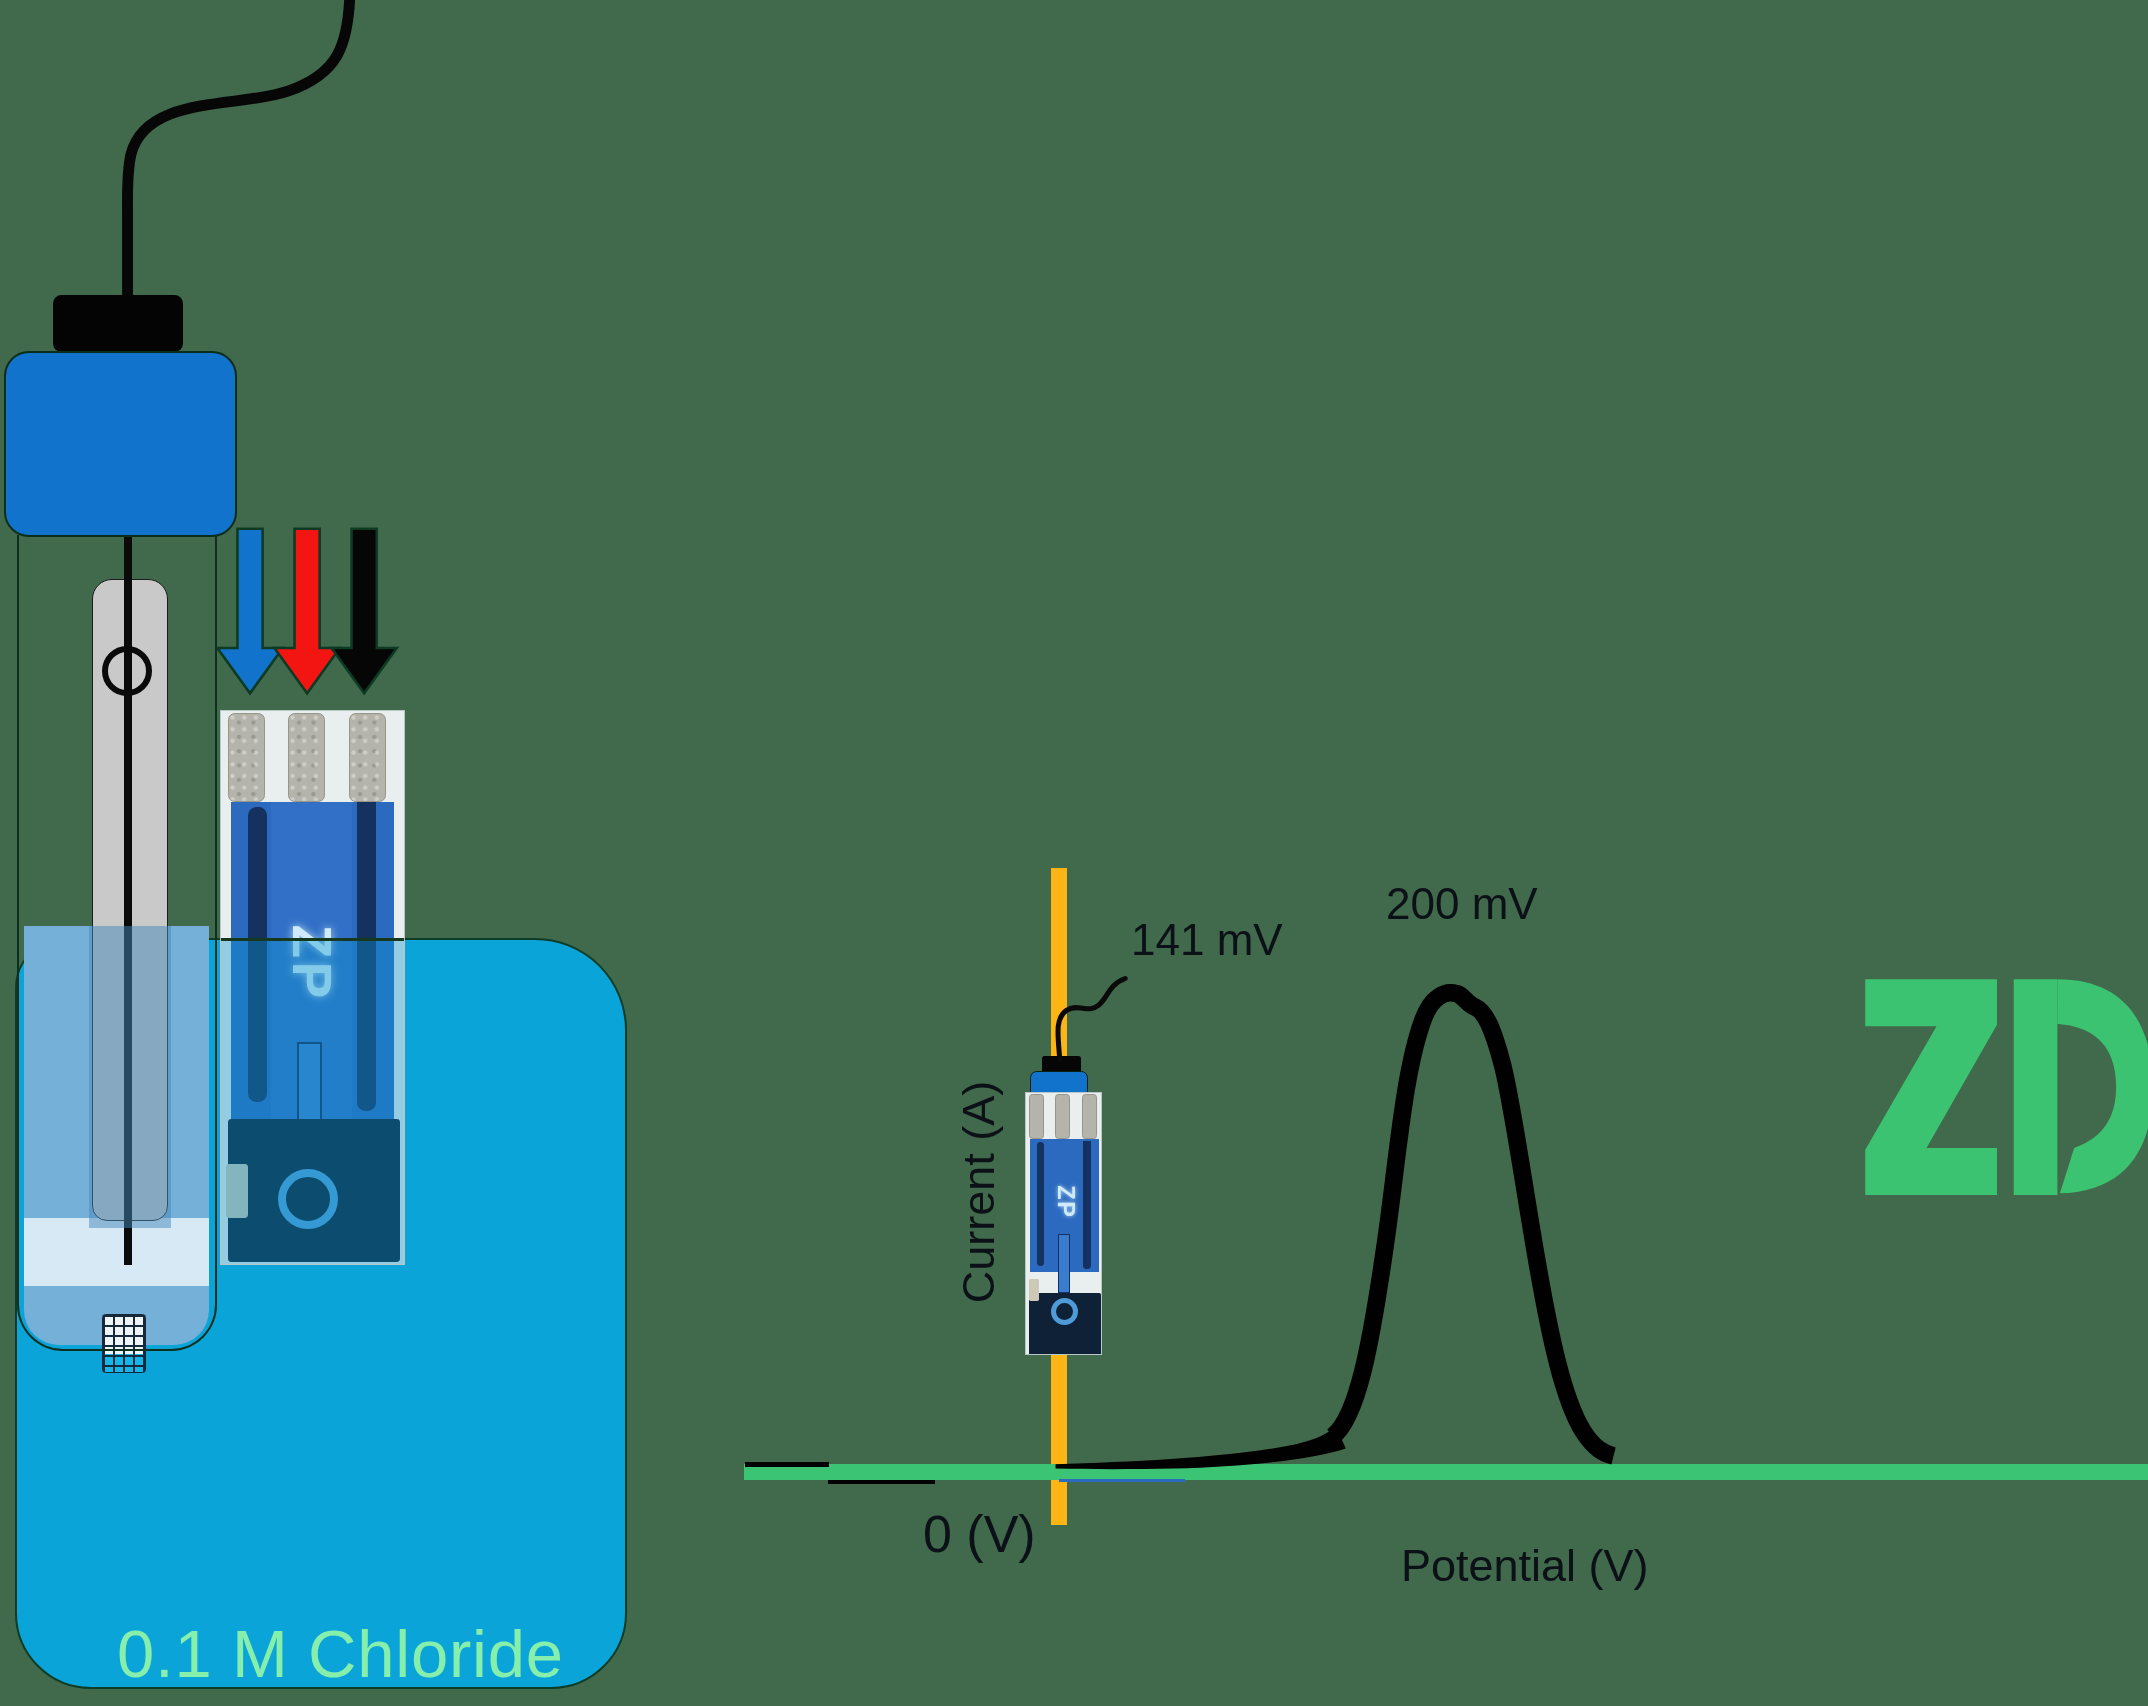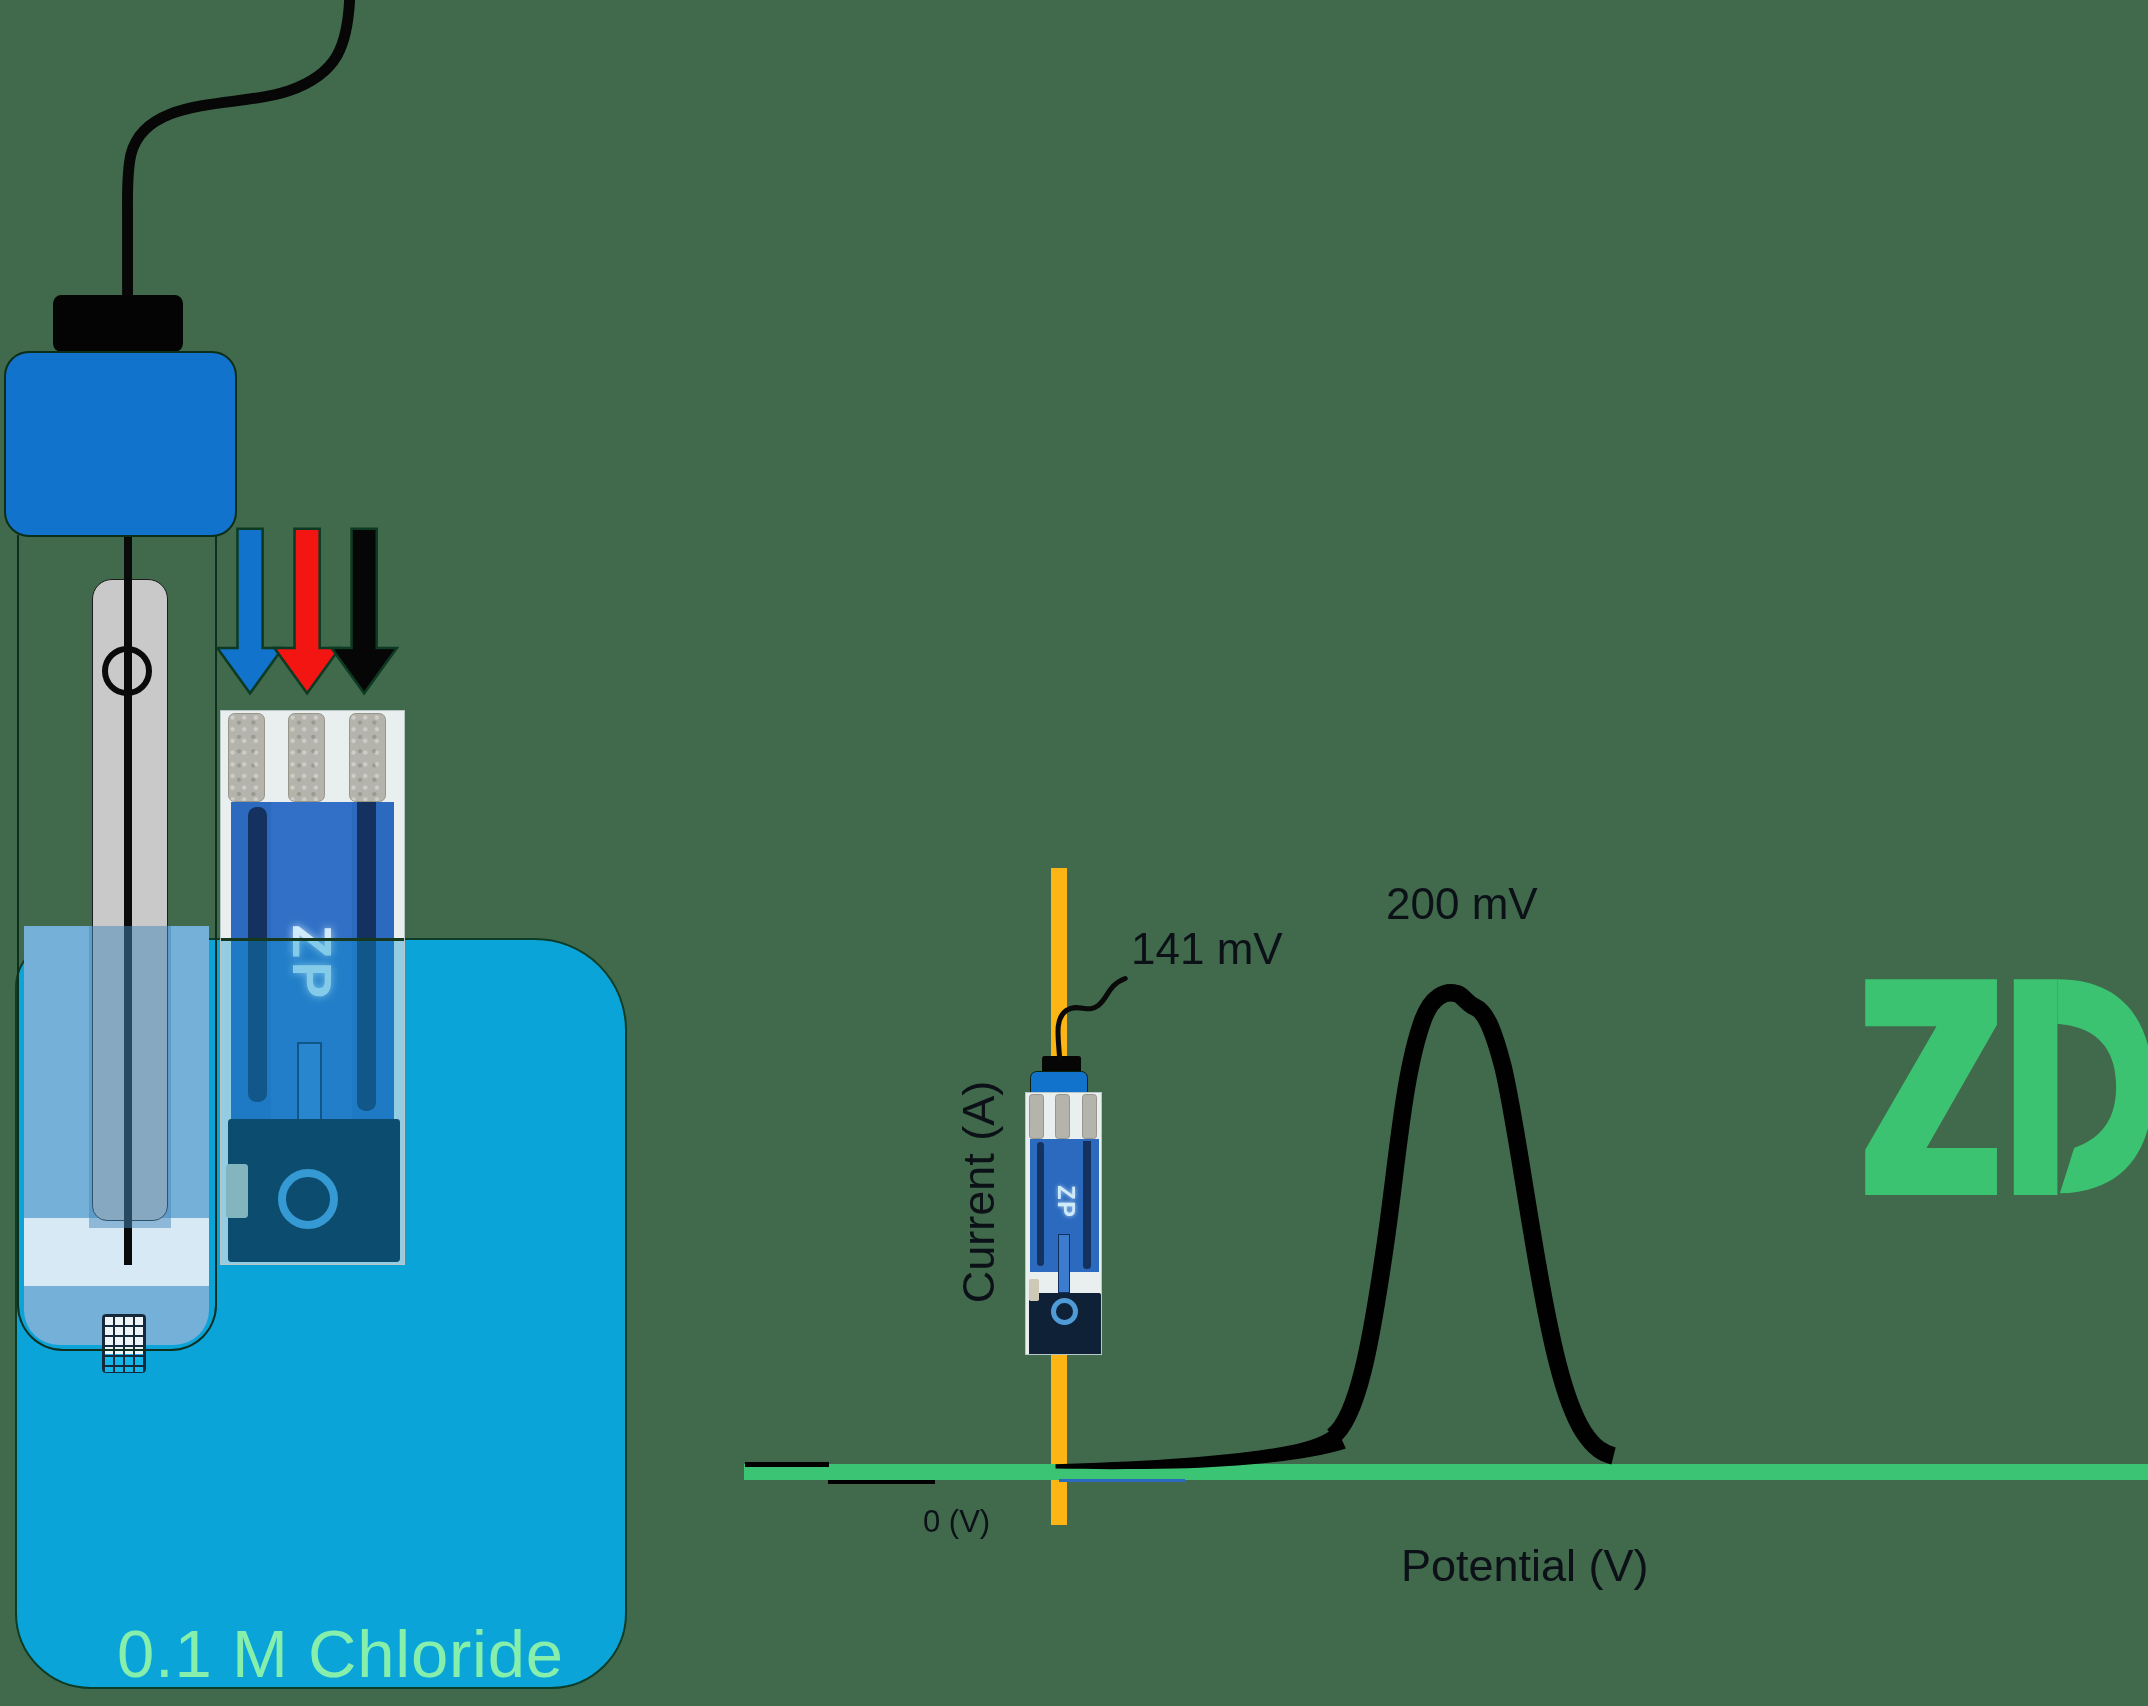--- a/index.html
+++ b/index.html
@@ -60,23 +60,23 @@
   .zp-mark-small{position:absolute;left:39px;top:109px;transform:translate(-50%,-50%) rotate(90deg);font-size:23.5px;font-weight:bold;color:#cfeafb;letter-spacing:1.7px;text-shadow:0 0 4.2px rgba(220,245,255,.8);}
   .s-stem{position:absolute;left:32px;top:141px;width:11.7px;height:59px;background:#3b7ccf;border:1.7px solid #14305e;box-sizing:border-box;}
   .s-dark{position:absolute;left:2.5px;top:200px;width:72px;height:62px;background:#0e2136;border-radius:1.7px;}
   .s-ring{position:absolute;left:25px;top:205px;width:27px;height:27px;border:5px solid #4f9bd8;border-radius:50%;box-sizing:border-box;}
   .s-khaki{position:absolute;left:3.4px;top:186px;width:10px;height:22px;background:#cec9b7;border-radius:1.7px;}
 
   
   .lbl{font-size:44px;}
   .lbl-chloride{left:117px;top:1615px;font-size:67px;letter-spacing:0.8px;color:#86efac;}
   .lbl-current{left:979px;top:1192px;transform:translate(-50%,-50%) rotate(-90deg);font-size:45px;}
-  .lbl-zero{left:923px;top:1504px;font-size:31px;}
+  .lbl-zero{left:923px;top:1504px;font-size:52px;}
   .lbl-potential{left:1361px;top:1540px;font-size:45px;margin-left:40px;}
-  .lbl-141{left:1131px;top:915px;margin-top:9px;}
+  .lbl-141{left:1131px;top:915px;}
   .lbl-200{left:1386px;top:879px;}
 
   svg.overlay{position:absolute;left:0;top:0;pointer-events:none;}
 </style>
 </head>
 <body>
 
 <div id="canvas">
 
   <svg class="overlay" width="2148" height="1707" viewBox="0 0 2560 2034">

